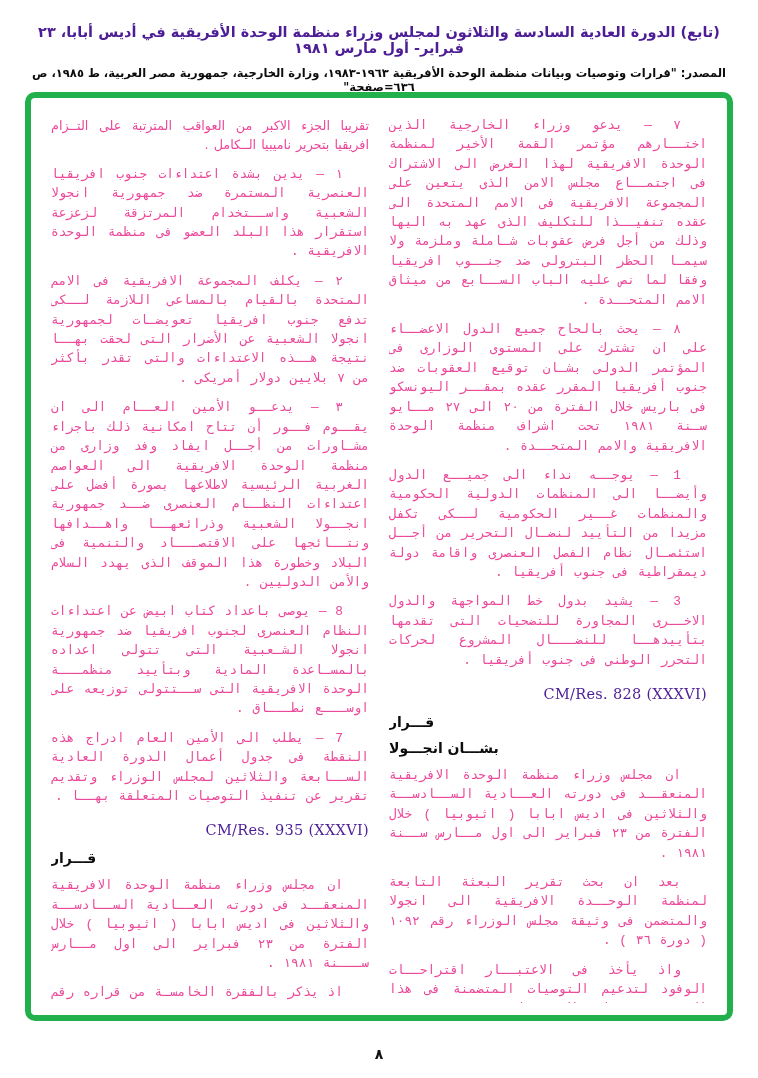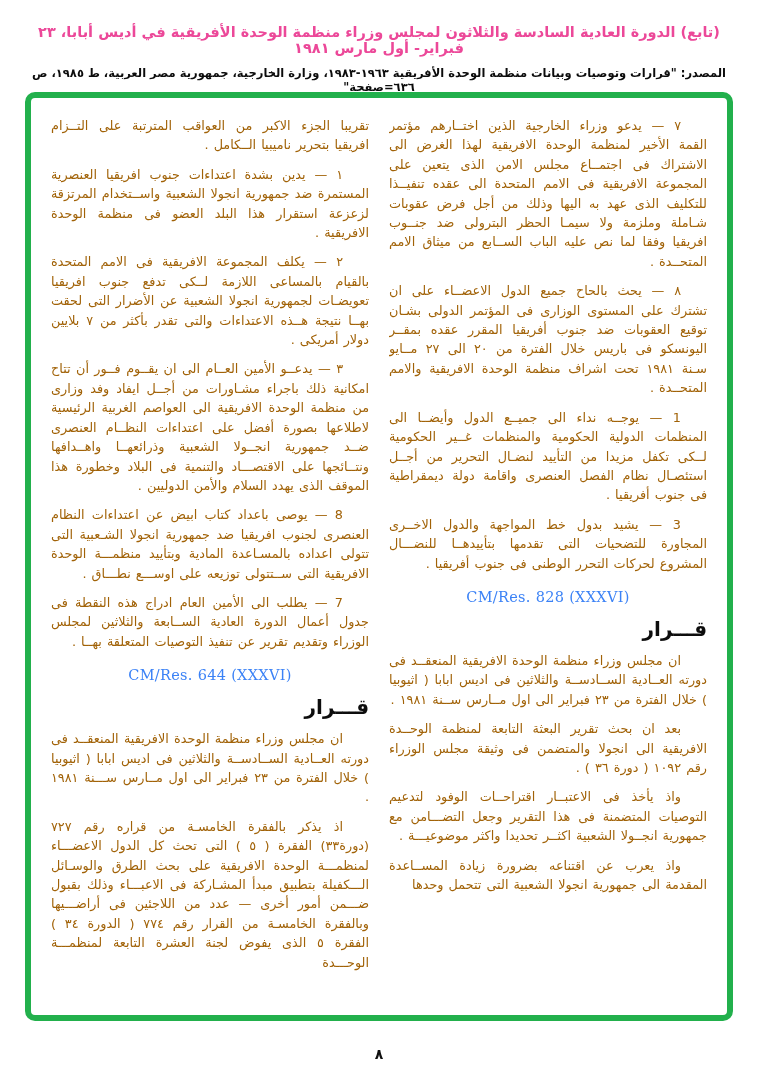--- a/index.html
+++ b/index.html
@@ -24,21 +24,21 @@
     top: 24px;
     left: 0;
     right: 0;
     text-align: center;
     direction: rtl;
   }
   .header-line1 {
     font-size: 14.5px;
     font-weight: bold;
     letter-spacing: 0;
-    color: #ec4899;
+    color: #4c1d95;
     padding: 0 24px;
   }
   .header-line2 {
     margin-top: 10px;
     font-size: 11.5px;
     font-weight: bold;
     color: #0c0c0c;
     padding: 0 26px;
   }
   
@@ -67,38 +67,38 @@
     min-width: 0;
     overflow: hidden;
   }
   
   .para {
     direction: rtl;
     text-align: justify;
     font-size: 12.8px;
     line-height: 19.4px;
     margin: 0 0 10px 0;
-    color: #a16207;
+    color: #ec4899;
     word-spacing: 1px;
   }
-  .para.indent { text-indent: 26px; }
+  .para.indent { text-indent: 26px; font-family: Liberation Mono, monospace; }
   .res-code {
     direction: ltr;
-    text-align: center;
+    text-align: right;
     font-family: "DejaVu Serif", serif;
     font-size: 14.5px;
-    color: #3b82f6;
+    color: #4c1d95;
     margin: 16px 0 12px 0;
     letter-spacing: 0.3px;
   }
   .res-heading {
     direction: rtl;
-    text-align: right;
+    text-align: left;
     font-weight: bold;
-    font-size: 20px;
+    font-size: 14px;
     color: #0d0d0d;
     margin: 8px 0 10px 0;
   }
   
   .page-number {
     position: absolute;
     bottom: 16px;
     left: 0;
     right: 0;
     text-align: center;
@@ -119,33 +119,34 @@
 
   <div class="content-frame" style="border-color: rgb(34, 176, 76);">
     <div class="columns">
       <div class="column" id="col-right">
           <div class="para indent">٧ — يدعو وزراء الخارجية الذين اختــارهم مؤتمر القمة الأخير لمنظمة الوحدة الافريقية لهذا الغرض الى الاشتراك فى اجتمــاع مجلس الامن الذى يتعين على المجموعة الافريقية فى الامم المتحدة الى عقده تنفيــذا للتكليف الذى عهد به اليها وذلك من أجل فرض عقوبات شـاملة وملزمة ولا سيمـا الحظر البترولى ضد جنــوب افريقيا وفقا لما نص عليه الباب الســابع من ميثاق الامم المتحــدة .</div>
           <div class="para indent">٨ — يحث بالحاح جميع الدول الاعضــاء على ان تشترك على المستوى الوزارى فى المؤتمر الدولى بشـان توقيع العقوبات ضد جنوب أفريقيا المقرر عقده بمقــر اليونسكو فى باريس خلال الفترة من ٢٠ الى ٢٧ مــايو سـنة ١٩٨١ تحت اشراف منظمة الوحدة الافريقية والامم المتحــدة .</div>
           <div class="para indent">1 — يوجــه نداء الى جميــع الدول وأيضــا الى المنظمات الدولية الحكومية والمنظمات غــير الحكومية لــكى تكفل مزيدا من التأييد لنضـال التحرير من أجــل استئصـال نظام الفصل العنصرى واقامة دولة ديمقراطية فى جنوب أفريقيا .</div>
           <div class="para indent">3 — يشيد بدول خط المواجهة والدول الاخــرى المجاورة للتضحيات التى تقدمها بتأييدهــا للنضـــال المشروع لحركات التحرر الوطنى فى جنوب أفريقيا .</div>
           <div class="res-code">CM/Res. 828 (XXXVI)</div>
           <div class="res-heading">قـــرار</div>
+          <div class="res-heading">بشـــان انجـــولا</div>
           <div class="para indent">ان مجلس وزراء منظمة الوحدة الافريقية المنعقــد فى دورته العــادية الســادســة والثلاثين فى اديس ابابا ( اثيوبيا ) خلال الفترة من ٢٣ فبراير الى اول مــارس ســنة ١٩٨١ .</div>
           <div class="para indent">بعد ان بحث تقرير البعثة التابعة لمنظمة الوحــدة الافريقية الى انجولا والمتضمن فى وثيقة مجلس الوزراء رقم ١٠٩٢ ( دورة ٣٦ ) .</div>
           <div class="para indent">واذ يأخذ فى الاعتبــار اقتراحــات الوفود لتدعيم التوصيات المتضمنة فى هذا التقرير وجعل التضـــامن مع جمهورية انجــولا الشعبية اكثــر تحديدا واكثر موضوعيـــة .</div>
           <div class="para indent">واذ يعرب عن اقتناعه بضرورة زيادة المســاعدة المقدمة الى جمهورية انجولا الشعبية التى تتحمل وحدها</div>
         </div>
       <div class="column" id="col-left">
           <div class="para">تقريبا الجزء الاكبر من العواقب المترتبة على التــزام افريقيا بتحرير ناميبيا الــكامل .</div>
           <div class="para indent">١ — يدين بشدة اعتداءات جنوب افريقيا العنصرية المستمرة ضد جمهورية انجولا الشعبية واســتخدام المرتزقة لزعزعة استقرار هذا البلد العضو فى منظمة الوحدة الافريقية .</div>
           <div class="para indent">٢ — يكلف المجموعة الافريقية فى الامم المتحدة بالقيام بالمساعى اللازمة لــكى تدفع جنوب افريقيا تعويضـات لجمهورية انجولا الشعبية عن الأضرار التى لحقت بهــا نتيجة هــذه الاعتداءات والتى تقدر بأكثر من ٧ بلايين دولار أمريكى .</div>
           <div class="para indent">٣ — يدعــو الأمين العــام الى ان يقــوم فــور أن تتاح امكانية ذلك باجراء مشـاورات من أجــل ايفاد وفد وزارى من منظمة الوحدة الافريقية الى العواصم الغربية الرئيسية لاطلاعها بصورة أفضل على اعتداءات النظــام العنصرى ضــد جمهورية انجــولا الشعبية وذرائعهــا واهــدافها ونتــائجها على الاقتصـــاد والتنمية فى البلاد وخطورة هذا الموقف الذى يهدد السلام والأمن الدوليين .</div>
           <div class="para indent">8 — يوصى باعداد كتاب ابيض عن اعتداءات النظام العنصرى لجنوب افريقيا ضد جمهورية انجولا الشـعبية التى تتولى اعداده بالمسـاعدة المادية وبتأييد منظمـــة الوحدة الافريقية التى ســتتولى توزيعه على اوســـع نطـــاق .</div>
           <div class="para indent">7 — يطلب الى الأمين العام ادراج هذه النقطة فى جدول أعمال الدورة العادية الســابعة والثلاثين لمجلس الوزراء وتقديم تقرير عن تنفيذ التوصيات المتعلقة بهــا .</div>
-          <div class="res-code">CM/Res. 644 (XXXVI)</div>
+          <div class="res-code">CM/Res. 935 (XXXVI)</div>
           <div class="res-heading">قـــرار</div>
           <div class="para indent">ان مجلس وزراء منظمة الوحدة الافريقية المنعقــد فى دورته العــادية الســادســة والثلاثين فى اديس ابابا ( اثيوبيا ) خلال الفترة من ٢٣ فبراير الى اول مــارس ســـنة ١٩٨١ .</div>
           <div class="para indent">اذ يذكر بالفقرة الخامسـة من قراره رقم ٧٢٧ (دورة٣٣) الفقرة ( ٥ ) التى تحث كل الدول الاعضـــاء لمنظمـــة الوحدة الافريقية على بحث الطرق والوسـائل الـــكفيلة بتطبيق مبدأ المشـاركة فى الاعبـــاء وذلك بقبول ضـــمن أمور أخرى — عدد من اللاجئين فى أراضـــيها وبالفقرة الخامسـة من القرار رقم ٧٧٤ ( الدورة ٣٤ ) الفقرة ٥ الذى يفوض لجنة العشرة التابعة لمنظمـــة الوحـــدة</div>
         </div>
     </div>
   </div>
 
   <div class="page-number">٨</div>
 
 </div>

